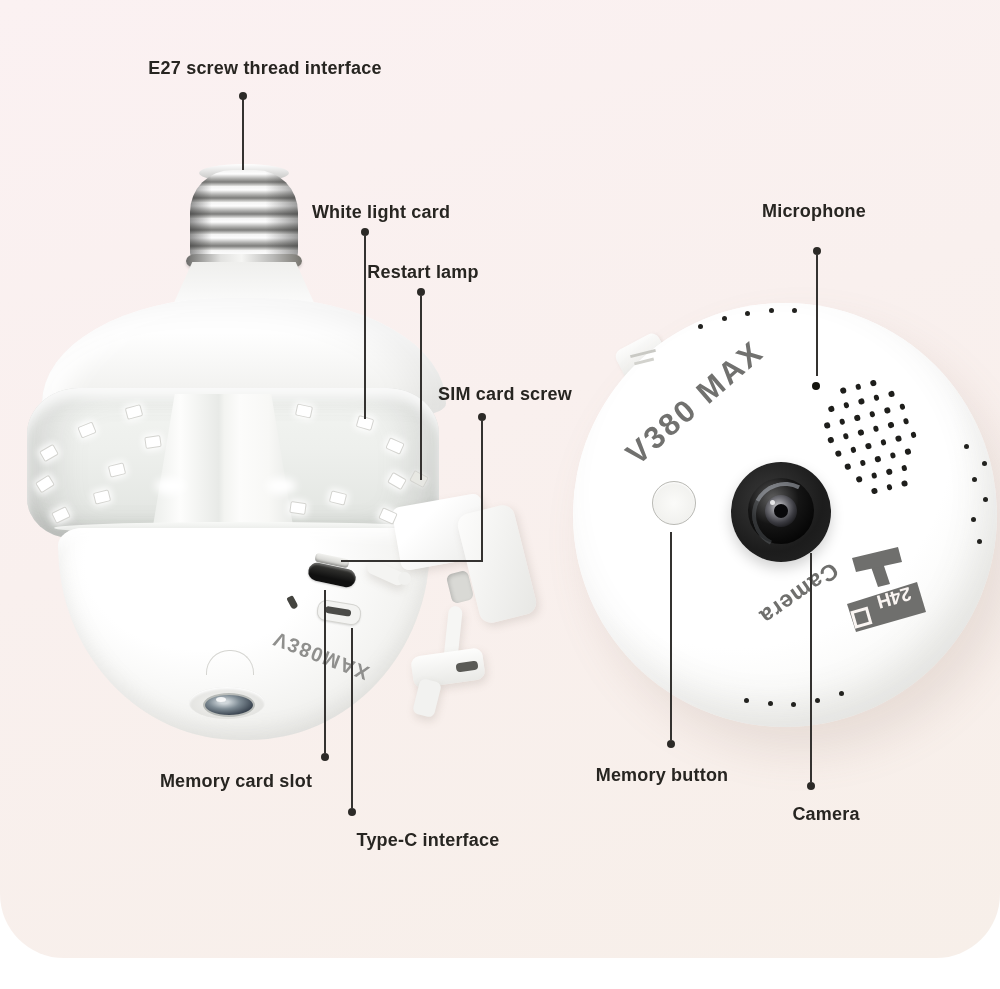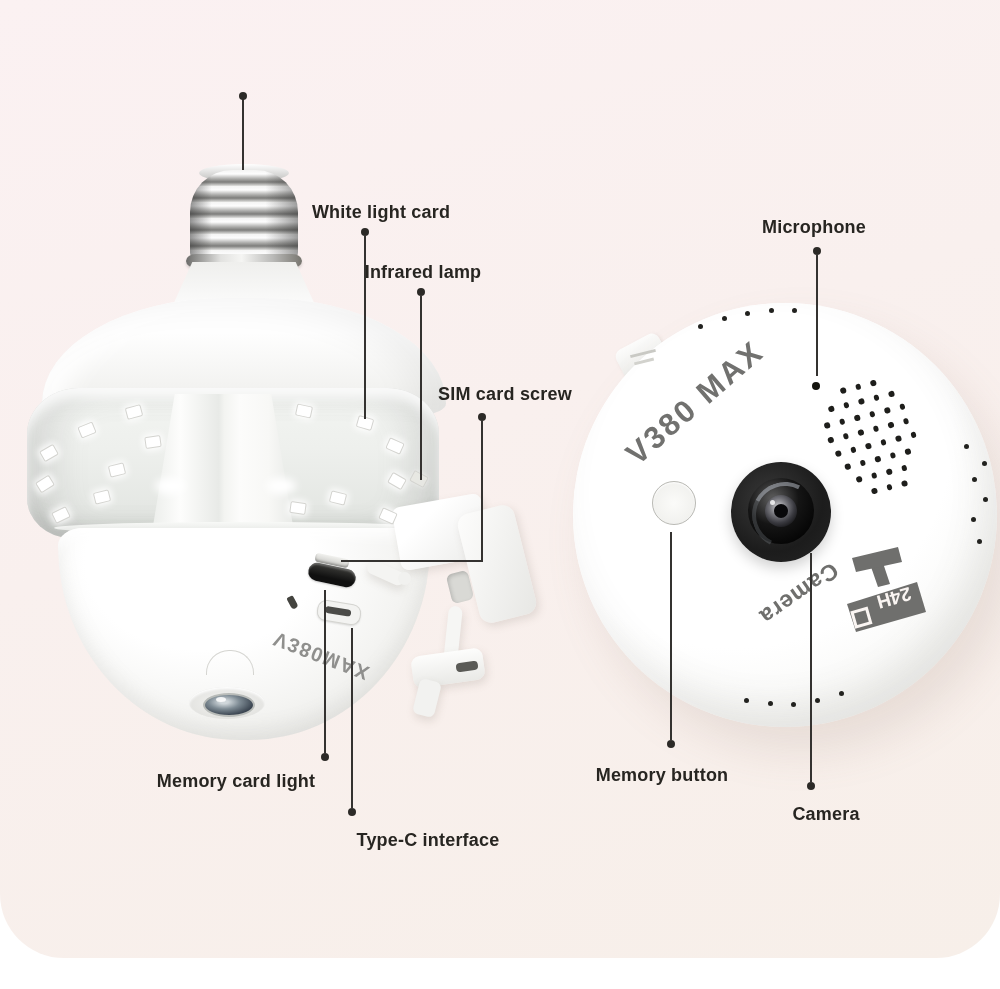--- a/index.html
+++ b/index.html
@@ -268,36 +268,37 @@
           <div class="sdot" style="left: 18px; top: 90px; width: 5.5px; height: 5.5px;"></div>
           <div class="sdot" style="left: 33.5px; top: 90px; width: 5.5px; height: 5.5px;"></div>
           <div class="sdot" style="left: 49px; top: 90px; width: 5.5px; height: 5.5px;"></div>
           <div class="sdot" style="left: 64.5px; top: 90px; width: 5.5px; height: 5.5px;"></div>
           <div class="sdot" style="left: 30px; top: 105px; width: 5.5px; height: 5.5px;"></div>
           <div class="sdot" style="left: 45.5px; top: 105px; width: 5.5px; height: 5.5px;"></div>
           <div class="sdot" style="left: 61px; top: 105px; width: 5.5px; height: 5.5px;"></div>
         </div>
         <div class="cl-line" style="left: 242px; top: 99px; width: 2px; height: 71px;"></div>
         <div class="cl-dot" style="left: 239px; top: 92px;"></div>
+        <div class="cl-label" style="left: 265px; top: 68px;">E27 screw thread interface</div>
         <div class="cl-line" style="left: 364px; top: 236px; width: 2px; height: 183px;"></div>
         <div class="cl-dot" style="left: 361px; top: 228px;"></div>
         <div class="cl-label" style="left: 381px; top: 212px;">White light card</div>
         <div class="cl-line" style="left: 420px; top: 296px; width: 2px; height: 184px;"></div>
         <div class="cl-dot" style="left: 417px; top: 288px;"></div>
-        <div class="cl-label" style="left: 423px; top: 272px;">Infrared lamp</div>
+        <div class="cl-label" style="left: 423px; top: 272px;">Restart lamp</div>
         <div class="cl-line" style="left: 481px; top: 421px; width: 2px; height: 141px;"></div>
         <div class="cl-line" style="left: 341px; top: 560px; width: 141px; height: 2px;"></div>
         <div class="cl-dot" style="left: 478px; top: 413px;"></div>
         <div class="cl-label" style="left: 505px; top: 394px;">SIM card screw</div>
         <div class="cl-line" style="left: 816px; top: 255px; width: 2px; height: 121px;"></div>
         <div class="cl-dot" style="left: 813px; top: 247px;"></div>
-        <div class="cl-label" style="left: 814px; top: 227px;">Microphone</div>
+        <div class="cl-label" style="left: 814px; top: 211px;">Microphone</div>
         <div class="cl-line" style="left: 324px; top: 590px; width: 2px; height: 163px;"></div>
         <div class="cl-dot" style="left: 321px; top: 753px;"></div>
-        <div class="cl-label" style="left: 236px; top: 781px;">Memory card light</div>
+        <div class="cl-label" style="left: 236px; top: 781px;">Memory card slot</div>
         <div class="cl-line" style="left: 351px; top: 628px; width: 2px; height: 180px;"></div>
         <div class="cl-dot" style="left: 348px; top: 808px;"></div>
         <div class="cl-label" style="left: 428px; top: 840px;">Type-C interface</div>
         <div class="cl-line" style="left: 670px; top: 532px; width: 2px; height: 208px;"></div>
         <div class="cl-dot" style="left: 667px; top: 740px;"></div>
         <div class="cl-label" style="left: 662px; top: 775px;">Memory button</div>
         <div class="cl-line" style="left: 810px; top: 553px; width: 2px; height: 229px;"></div>
         <div class="cl-dot" style="left: 807px; top: 782px;"></div>
         <div class="cl-label" style="left: 826px; top: 814px;">Camera</div>
       </div>

